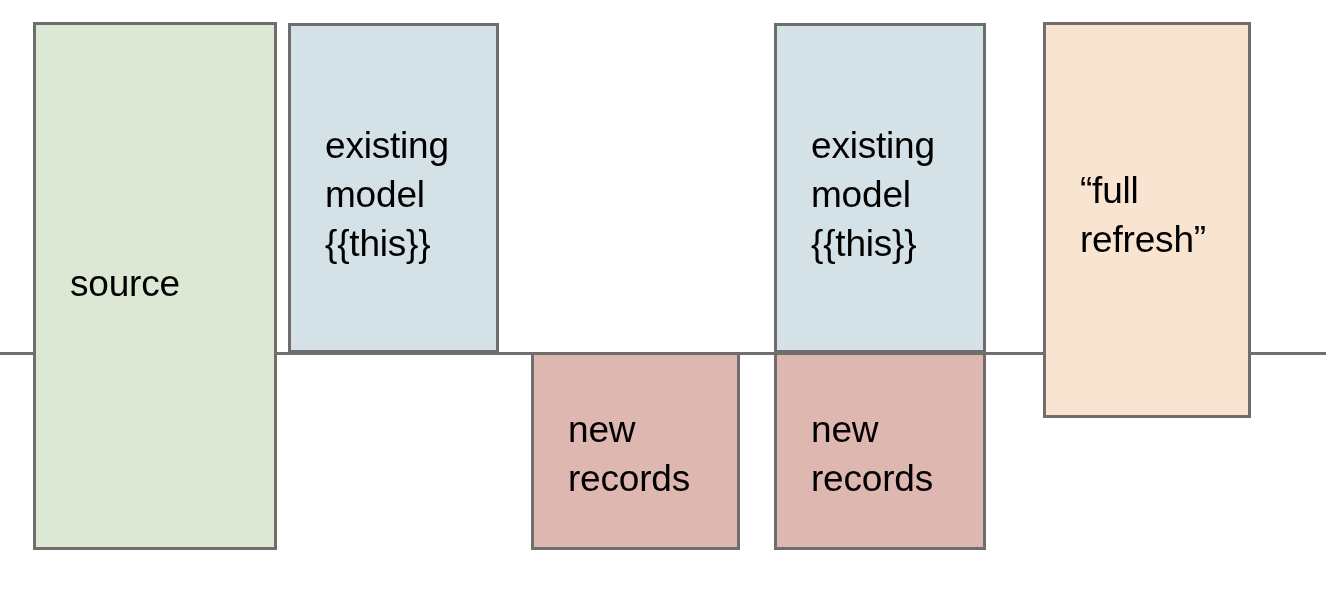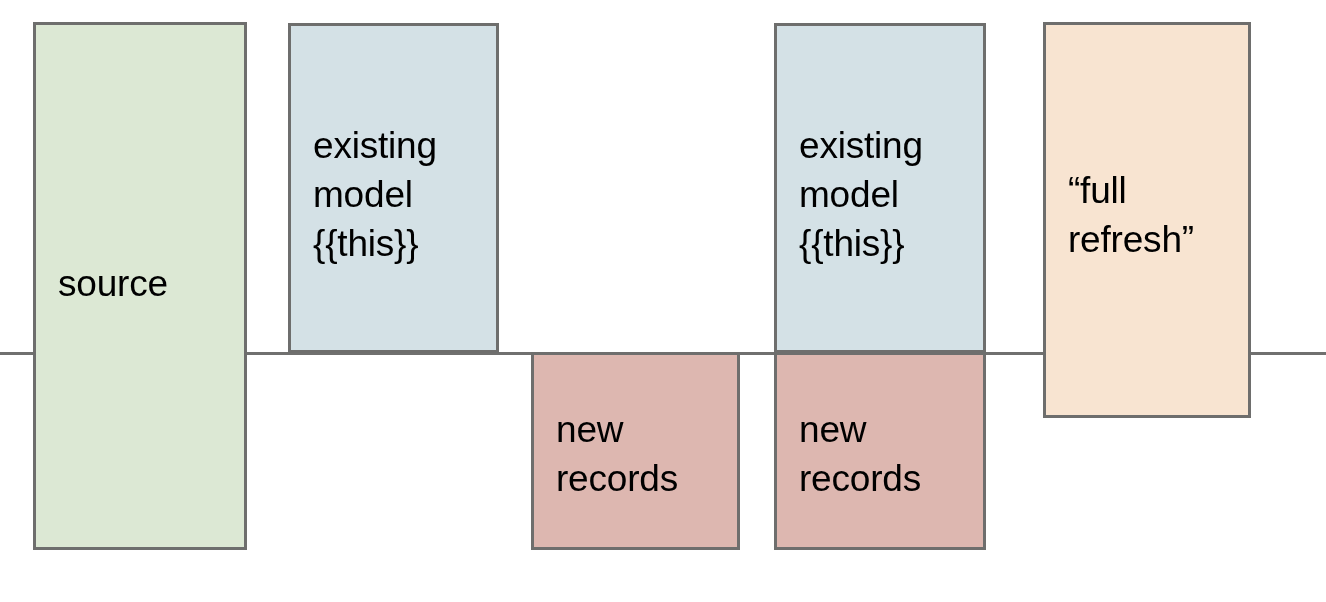--- a/index.html
+++ b/index.html
@@ -35,23 +35,24 @@
     justify-content: flex-start;
   }
   .node-label {
     font-size: 37px;
     line-height: 49px;
     color: #000000;
     letter-spacing: -0.2px;
     padding-left: 22px;
     white-space: pre-line;
     text-align: left;
+    margin-left: 12px;
   }
   
-  #node-source      { left: 33px;   top: 22px;  width: 214px; height: 528px; background: #dce8d4; }
+  #node-source      { left: 33px;   top: 22px;  width: 244px; height: 528px; background: #dce8d4; }
   #node-existing-1  { left: 288px;  top: 23px;  width: 211px; height: 330px; background: #d4e1e6; }
   #node-new-1       { left: 531px;  top: 352px; width: 209px; height: 198px; background: #ddb7b0; }
   #node-existing-2  { left: 774px;  top: 23px;  width: 212px; height: 330px; background: #d4e1e6; }
   #node-new-2       { left: 774px;  top: 352px; width: 212px; height: 198px; background: #ddb7b0; }
   #node-full-refresh{ left: 1043px; top: 22px;  width: 208px; height: 396px; background: #f8e4d1; }
 
   
   #node-source .node-label       { margin-top: -6px; }
   #node-existing-1 .node-label   { align-self: flex-start; margin-top: 95px; }
   #node-existing-2 .node-label   { align-self: flex-start; margin-top: 95px; }

